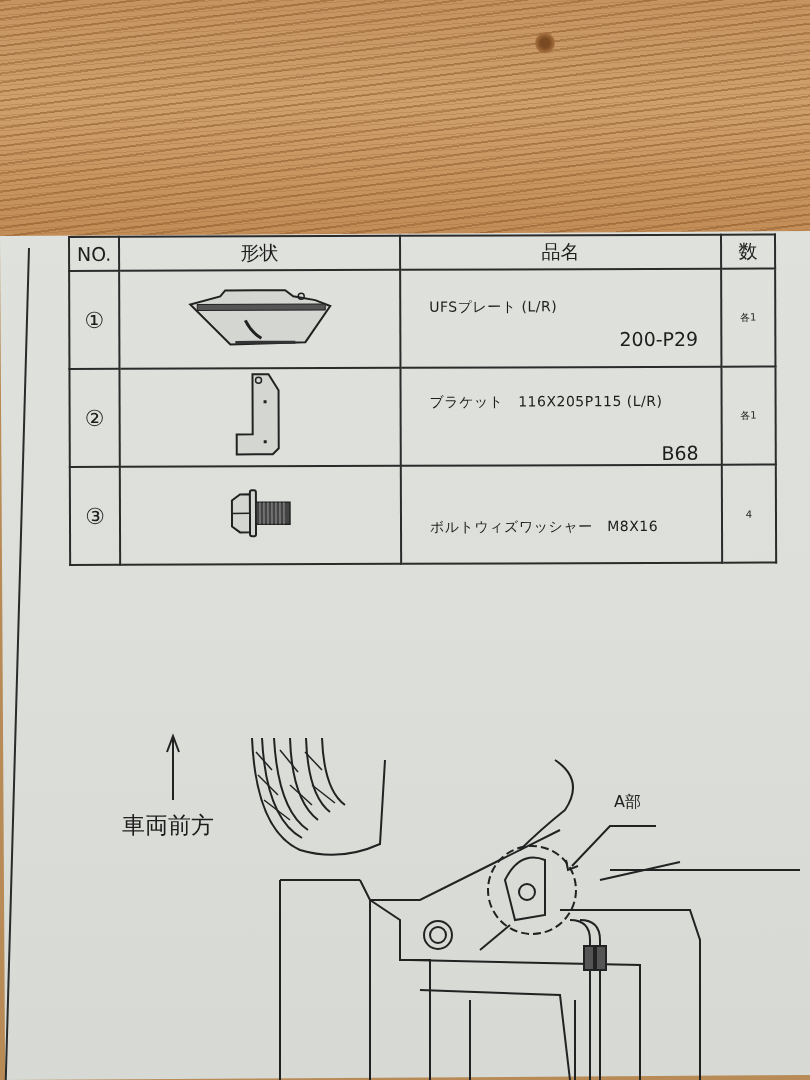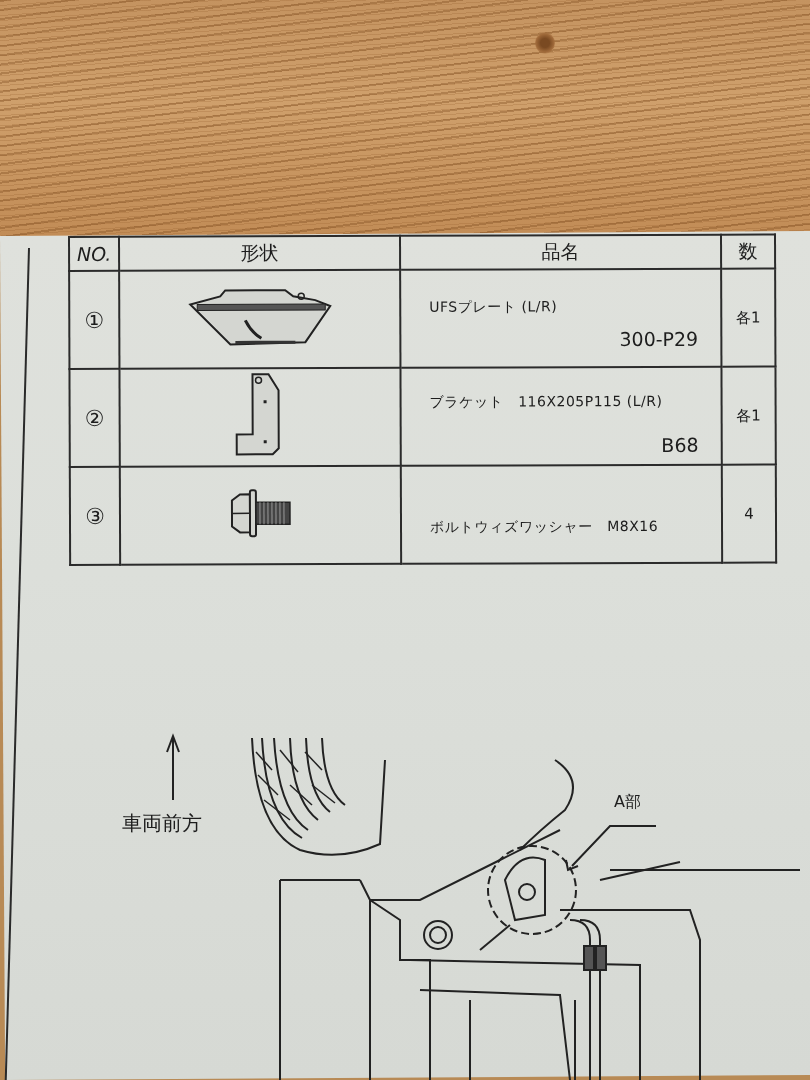--- a/index.html
+++ b/index.html
@@ -18,27 +18,27 @@
     transform:rotate(-0.35deg);transform-origin:0 0;}
   .leftrule{position:absolute;left:28px;top:248px;width:14px;height:840px;
     border-left:2px solid #2a2a2a;transform:rotate(1.6deg);transform-origin:0 0;}
   table.parts{position:absolute;left:68px;top:236px;width:708px;border-collapse:collapse;
     transform:rotate(-0.2deg);transform-origin:0 0;color:#1d1d1d;}
   table.parts td,table.parts th{border:2px solid #2b2b2b;padding:0;vertical-align:middle;}
   table.parts th{height:32px;font-weight:normal;font-size:19px;}
   .c-no{width:48px;text-align:center;}
   .c-shape{width:278px;text-align:center;}
   .c-name{width:318px;position:relative;}
-  .c-qty{width:52px;text-align:center;font-size:15px;}
-  th.c-no{font-size:14px;font-style:italic;}
+  .c-qty{width:52px;text-align:center;font-size:10px;}
+  th.c-no{font-size:14px;}
   tr.row{height:98px;}
   .circled{font-size:22px;}
   .nm{position:absolute;left:28px;font-size:14px;letter-spacing:.5px;text-align:right;}
   .code{position:absolute;right:22px;font-size:19px;}
-  .annot{position:absolute;color:#1d1d1d;font-size:20px;}
+  .annot{position:absolute;color:#1d1d1d;font-size:23px;}
 </style>
 </head>
 <body>
 
 <div class="wood">
   <div class="knot"></div>
 </div>
 
 <div class="paper"></div>
 <div class="leftrule"></div>
@@ -58,38 +58,38 @@
       <svg width="150" height="70" viewBox="0 0 150 70">
         <path d="M40 8 L100 8 L108 14 L130 18 L145 24 L120 60 L45 62 L5 22 L35 14 Z" fill="#d4d6d1" stroke="#222" stroke-width="2"></path>
         <rect x="12" y="22" width="128" height="6" fill="#555" stroke="#222" stroke-width="1"></rect>
         <circle cx="116" cy="14" r="3" fill="none" stroke="#222" stroke-width="1.5"></circle>
         <path d="M60 38 Q66 50 76 56" fill="none" stroke="#222" stroke-width="3"></path>
         <line x1="50" y1="60" x2="110" y2="60" stroke="#333" stroke-width="3"></line>
       </svg>
     </td>
     <td class="c-name">
       <span class="nm" style="top:28px">UFSプレート (L/R)</span>
-      <span class="code" style="top:58px">300-P29</span>
+      <span class="code" style="top:58px">200-P29</span>
     </td>
     <td class="c-qty">各1</td>
   </tr>
 
   <tr class="row">
     <td class="c-no circled">②</td>
     <td class="c-shape">
       <svg width="60" height="90" viewBox="0 0 60 90">
         <path d="M22 4 L38 4 L48 20 L48 78 L42 84 L6 84 L6 64 L22 64 Z" fill="#d4d6d1" stroke="#222" stroke-width="2"></path>
         <circle cx="28" cy="10" r="3" fill="none" stroke="#222" stroke-width="1.5"></circle>
         <rect x="33" y="30" width="3" height="3" fill="#222"></rect>
         <rect x="33" y="70" width="3" height="3" fill="#222"></rect>
       </svg>
     </td>
     <td class="c-name">
       <span class="nm" style="top:25px">ブラケット　116X205P115 (L/R)</span>
-      <span class="code" style="top:66px">B68</span>
+      <span class="code" style="top:74px">B68</span>
     </td>
     <td class="c-qty">各1</td>
   </tr>
 
   <tr class="row">
     <td class="c-no circled">③</td>
     <td class="c-shape">
       <svg width="70" height="50" viewBox="0 0 70 50">
         <path d="M6 12 L14 6 L24 6 L24 44 L14 44 L6 38 Z" fill="#d4d6d1" stroke="#222" stroke-width="2"></path>
         <line x1="6" y1="25" x2="24" y2="25" stroke="#222" stroke-width="1.5"></line>

